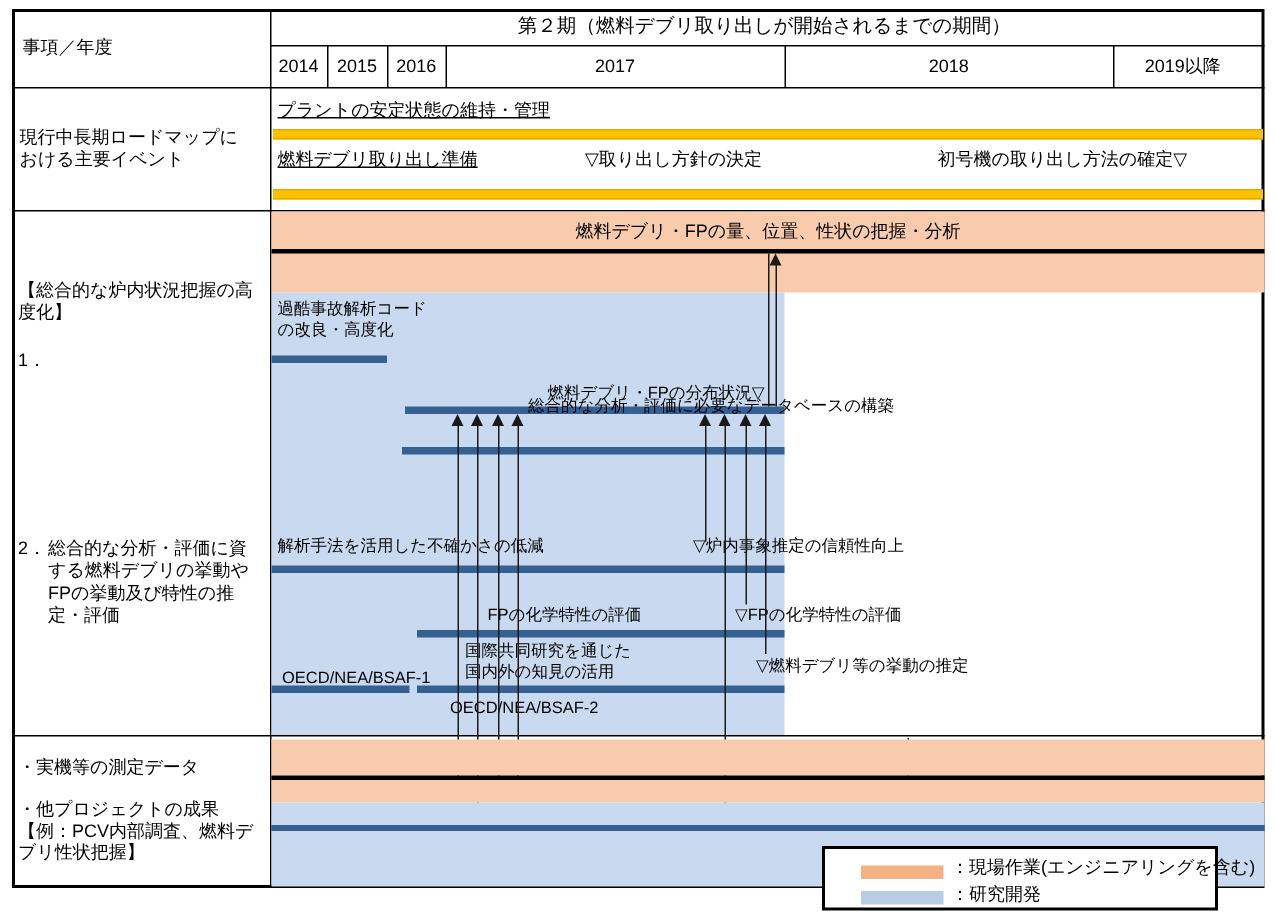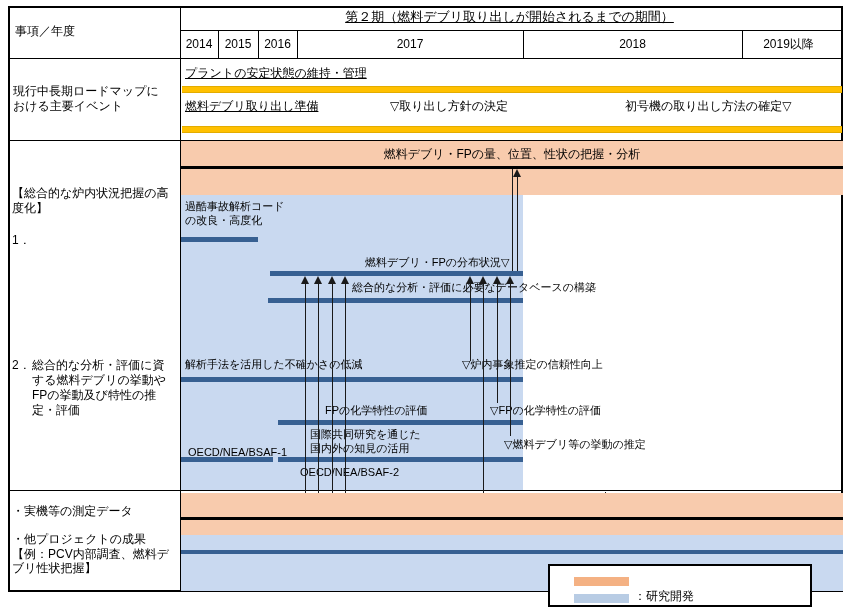--- a/index.html
+++ b/index.html
@@ -39,21 +39,21 @@
   <div class="border-line" style="left:8px;top:58px;width:835px;height:1px;"></div>
   <div class="border-line" style="left:8px;top:140px;width:835px;height:1px;"></div>
   <div class="border-line" style="left:8px;top:490px;width:835px;height:1px;"></div>
   <div class="border-line" style="left:218px;top:30px;width:1px;height:28px;"></div>
   <div class="border-line" style="left:258px;top:30px;width:1px;height:28px;"></div>
   <div class="border-line" style="left:297px;top:30px;width:1px;height:28px;"></div>
   <div class="border-line" style="left:523px;top:30px;width:1px;height:28px;"></div>
   <div class="border-line" style="left:742px;top:30px;width:1px;height:28px;"></div>
 
   <div class="t t12" style="left:15px;top:24px;">事項／年度</div>
-  <div class="t t13 ctr" style="left:180px;top:9px;width:659px;text-decoration:underline;">第２期（燃料デブリ取り出しが開始されるまでの期間）</div>
+  <div class="t t13 ctr" style="left:180px;top:9px;width:659px;">第２期（燃料デブリ取り出しが開始されるまでの期間）</div>
   <div class="t t12 ctr" style="left:180px;top:37px;width:38px;">2014</div>
   <div class="t t12 ctr" style="left:218px;top:37px;width:40px;">2015</div>
   <div class="t t12 ctr" style="left:258px;top:37px;width:39px;">2016</div>
   <div class="t t12 ctr" style="left:297px;top:37px;width:226px;">2017</div>
   <div class="t t12 ctr" style="left:523px;top:37px;width:219px;">2018</div>
   <div class="t t12 ctr" style="left:742px;top:37px;width:93px;">2019以降</div>
 
   <div class="t t12 pre" style="left:13px;top:84px;">現行中長期ロードマップに
 おける主要イベント</div>
   <div class="t t12 ul" style="left:185px;top:66px;">プラントの安定状態の維持・管理</div>
@@ -78,21 +78,21 @@
 
   <div class="band-blue" style="left:181px;top:195px;width:342px;height:295px;"></div>
 
   <div class="t pre" style="left:185px;top:199px;">過酷事故解析コード
 の改良・高度化</div>
   <div class="bar" style="left:181px;top:237px;width:77px;"></div>
 
   <div class="t" style="left:365px;top:255px;">燃料デブリ・FPの分布状況▽</div>
   <div class="bar" style="left:270px;top:271px;width:253px;"></div>
 
-  <div class="t" style="left:352px;top:280px;">総合的な分析・評価に必要なデータベースの構築</div>
+  <div class="t" style="left:352px;top:264px;">総合的な分析・評価に必要なデータベースの構築</div>
   <div class="bar" style="left:268px;top:298px;width:255px;"></div>
 
   <div class="t" style="left:185px;top:357px;">解析手法を活用した不確かさの低減</div>
   <div class="t" style="left:462px;top:357px;">▽炉内事象推定の信頼性向上</div>
   <div class="bar" style="left:181px;top:377px;width:342px;"></div>
 
   <div class="t" style="left:325px;top:403px;">FPの化学特性の評価</div>
   <div class="t" style="left:490px;top:403px;">▽FPの化学特性の評価</div>
   <div class="bar" style="left:278px;top:420px;width:245px;"></div>
 
@@ -135,17 +135,18 @@
 
   <div class="band-orange" style="left:181px;top:493px;width:662px;height:24px;"></div>
   <div class="thick-black" style="left:181px;top:517px;width:662px;"></div>
   <div class="band-orange" style="left:181px;top:520px;width:662px;height:15px;"></div>
   <div class="band-blue" style="left:181px;top:535px;width:662px;height:15px;"></div>
   <div class="thick-navy" style="left:181px;top:550px;width:662px;"></div>
   <div class="band-blue" style="left:181px;top:554px;width:662px;height:37px;"></div>
 
   <div id="legend">
     <div class="sw" style="left:24px;top:11px;background:#F4B183;"></div>
+    <div class="t t12" style="left:84px;top:5px;">：現場作業(エンジニアリングを含む)</div>
     <div class="sw" style="left:24px;top:28px;background:#B8CCE4;"></div>
     <div class="t t12" style="left:84px;top:23px;">：研究開発</div>
   </div>
 
 </div>
 
 </body></html>

